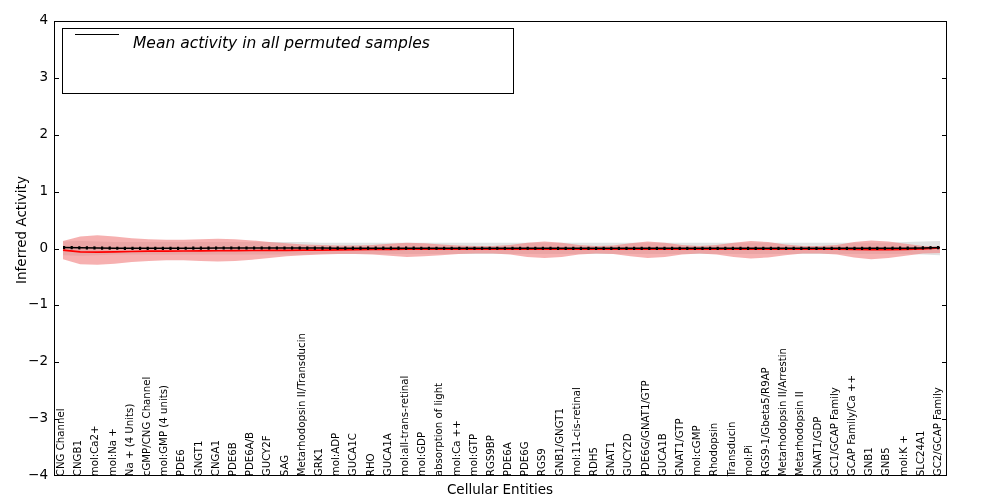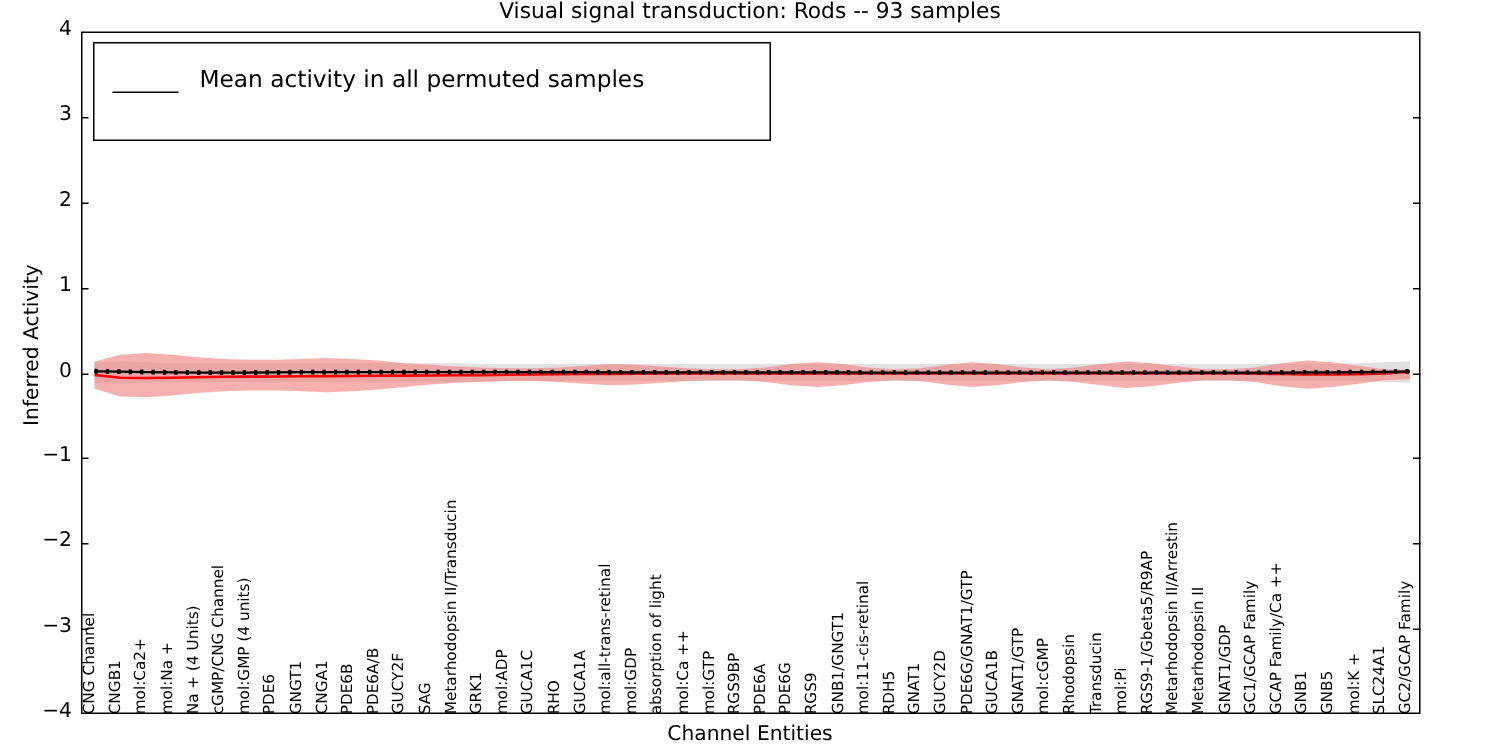--- a/index.html
+++ b/index.html
@@ -107,43 +107,43 @@
     top: 28px;
     width: 452px;
     height: 66px;
     background: #ffffff;
     border: 1.3px solid #000000;
     box-sizing: border-box;
     padding: 5px 0 0 0;
   }
   .legend-row {
     display: flex;
-    align-items: flex-end;
+    align-items: flex-start;
     height: 28px;
+    font-style: italic;
   }
   .legend-swatch {
     width: 44px;
     height: 0;
     margin-left: 12px;
     margin-right: 14px;
     border-top-width: 1.6px;
     border-top-style: solid;
   }
   .legend-text {
     font-size: 15.5px;
     color: #000000;
     white-space: nowrap;
   }
 </style>
 </head>
 <body>
 
 <div id="root">
 
-  <div id="chart-title">Visual signal transduction: Rods -- 93 samples</div>
 
   <div id="y-axis-label">Inferred Activity</div>
   <div id="ytick-container">
       <div class="ytick-label" style="top: 13px;">4</div>
       <div class="ytick-label" style="top: 69.875px;">3</div>
       <div class="ytick-mark" style="top: 77.875px;"></div>
       <div class="ytick-mark right" style="top: 77.875px;"></div>
       <div class="ytick-label" style="top: 126.75px;">2</div>
       <div class="ytick-mark" style="top: 134.75px;"></div>
       <div class="ytick-mark right" style="top: 134.75px;"></div>
@@ -222,21 +222,21 @@
       <div class="xtick-label" style="left: 751.431px;">Metarhodopsin II</div>
       <div class="xtick-label" style="left: 768.627px;">GNAT1/GDP</div>
       <div class="xtick-label" style="left: 785.824px;">GC1/GCAP Family</div>
       <div class="xtick-label" style="left: 803.02px;">GCAP Family/Ca ++</div>
       <div class="xtick-label" style="left: 820.216px;">GNB1</div>
       <div class="xtick-label" style="left: 837.412px;">GNB5</div>
       <div class="xtick-label" style="left: 854.608px;">mol:K +</div>
       <div class="xtick-label" style="left: 871.804px;">SLC24A1</div>
       <div class="xtick-label" style="left: 889px;">GC2/GCAP Family</div>
     </div>
-  <div id="x-axis-label">Channel Entities</div>
+  <div id="x-axis-label">Cellular Entities</div>
 
   <div id="legend">
     <div class="legend-row">
       <span class="legend-swatch" style="border-top-color:#000000;"></span>
       <span class="legend-text">Mean activity in all permuted samples</span>
     </div>
   </div>
 
 </div>
 

